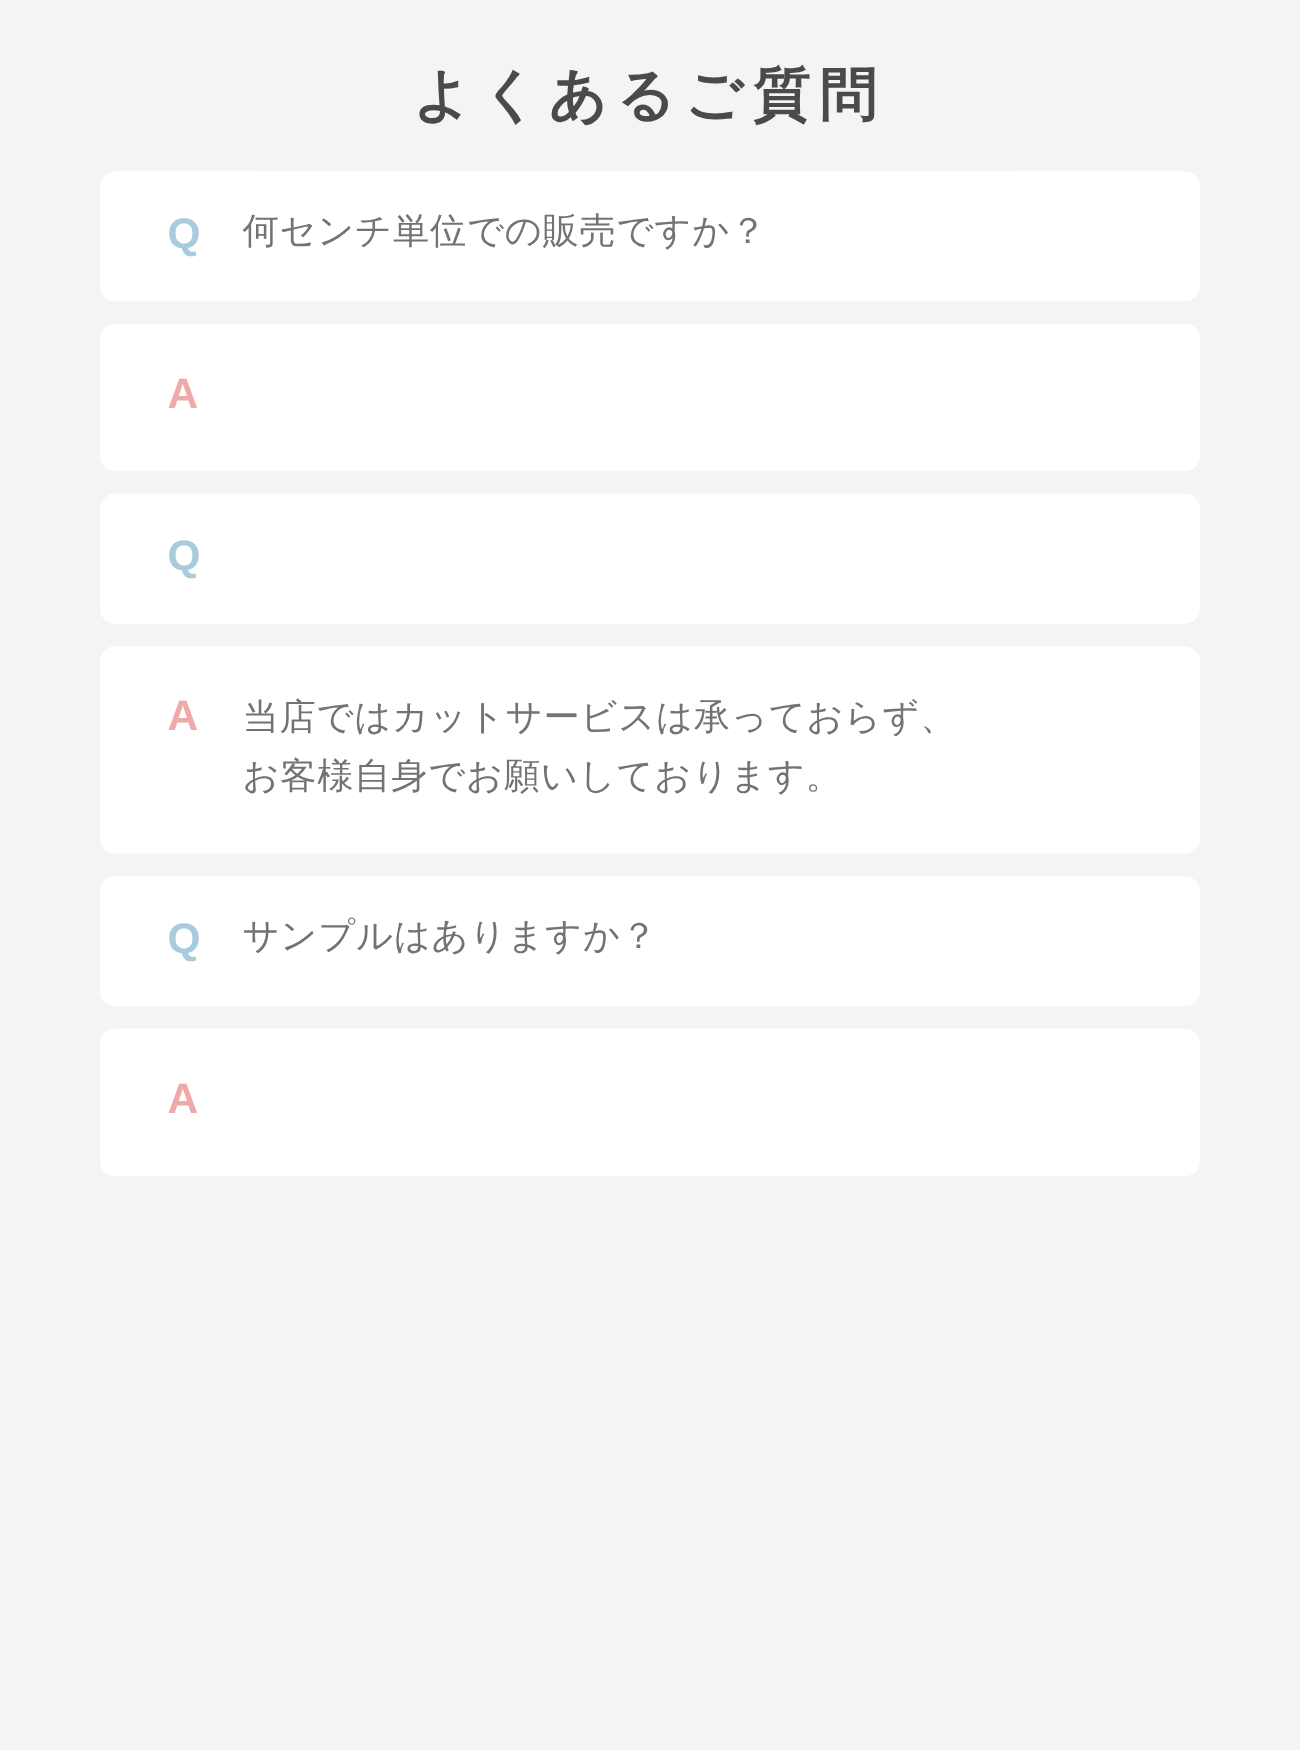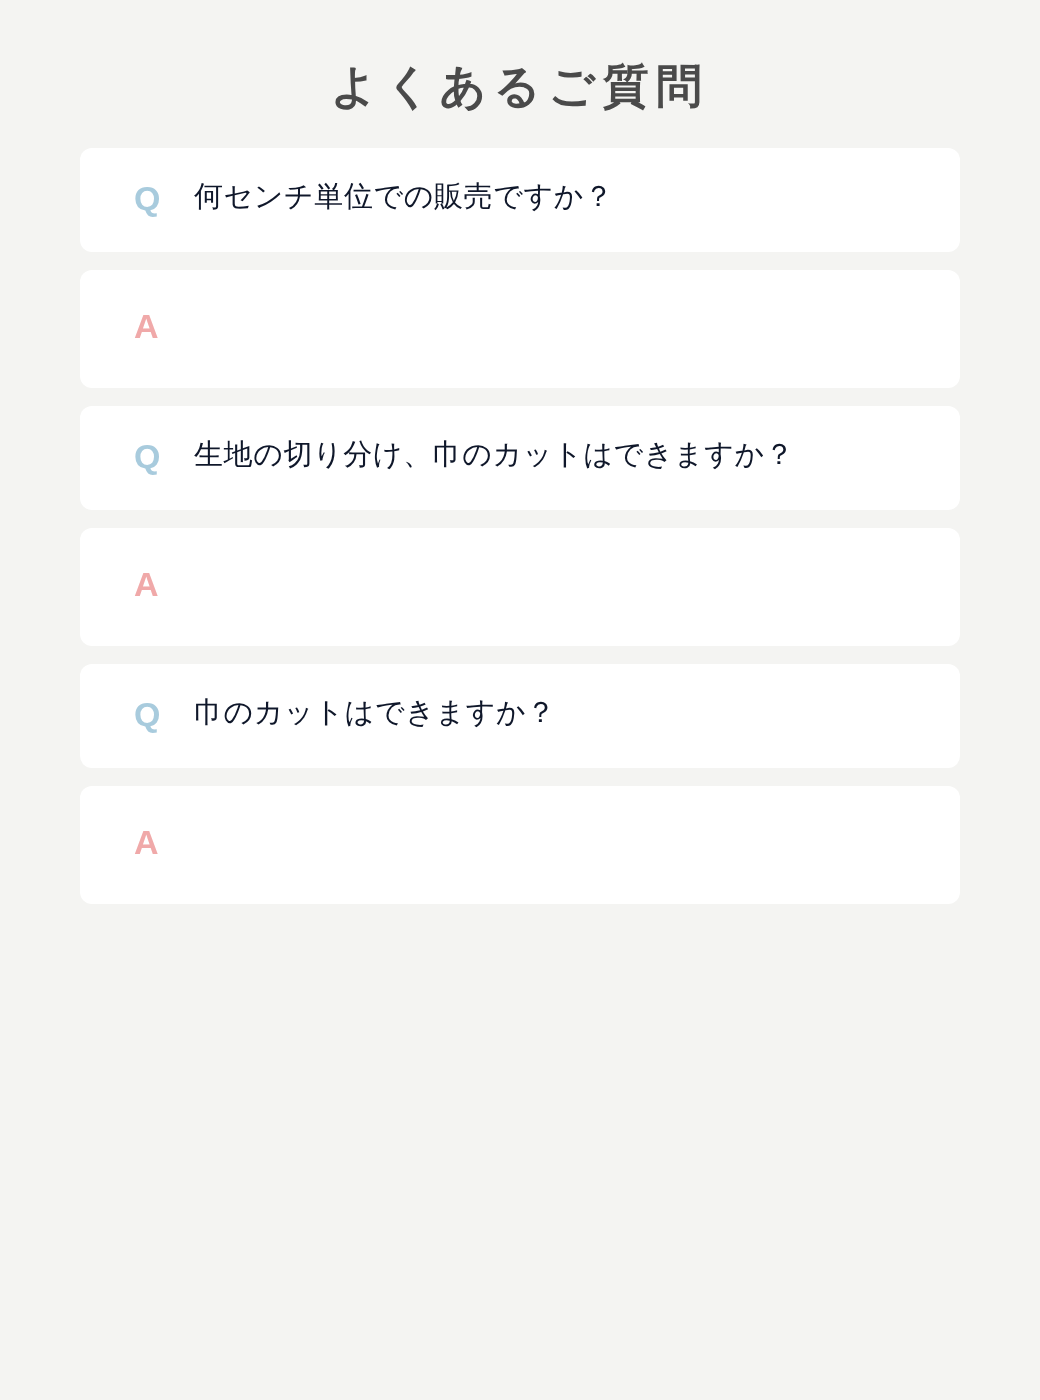--- a/index.html
+++ b/index.html
@@ -12,21 +12,21 @@
     background: #f4f4f2;
     font-family: "Liberation Sans", "DejaVu Sans", sans-serif;
     color: #3b3b3b;
     overflow: hidden;
   }
   .page {
     position: relative;
     width: 1040px;
     height: 1400px;
     box-sizing: border-box;
-    padding: 11px 80px;
+    padding: 0 80px;
   }
   .faq-title {
     text-align: center;
     font-size: 46px;
     font-weight: bold;
     letter-spacing: 0.16em;
     color: #4a4a4a;
     padding-top: 48px;
     padding-bottom: 34px;
     line-height: 1.2;
@@ -60,21 +60,21 @@
   .marker.q-mark {
     color: #a8cbdd;
   }
   .marker.a-mark {
     color: #f0a9a9;
   }
   .text {
     flex: 1 1 auto;
     font-size: 29px;
     line-height: 1.62;
-    color: #0f172a;
+    color: #737373;
     letter-spacing: 0.02em;
     white-space: pre-line;
   }
   .card.q .text {
     font-size: 29px;
     line-height: 1.4;
   }
 </style>
 </head>
 <body>
@@ -89,30 +89,31 @@
       <div class="marker q-mark">Q</div>
       <div class="text">何センチ単位での販売ですか？</div>
     </div>
 
     <div class="card a">
       <div class="marker a-mark">A</div>
     </div>
 
     <div class="card q">
       <div class="marker q-mark">Q</div>
-      <div class="text">生地の切り分け、巾のカットはできますか？</div>
     </div>
 
     <div class="card a">
       <div class="marker a-mark">A</div>
+      <div class="text">当店ではカットサービスは承っておらず、
+お客様自身でお願いしております。</div>
     </div>
 
     <div class="card q">
       <div class="marker q-mark">Q</div>
-      <div class="text">巾のカットはできますか？</div>
+      <div class="text">サンプルはありますか？</div>
     </div>
 
     <div class="card a">
       <div class="marker a-mark">A</div>
     </div>
 
   </div>
 </div>
 
 </body></html>

